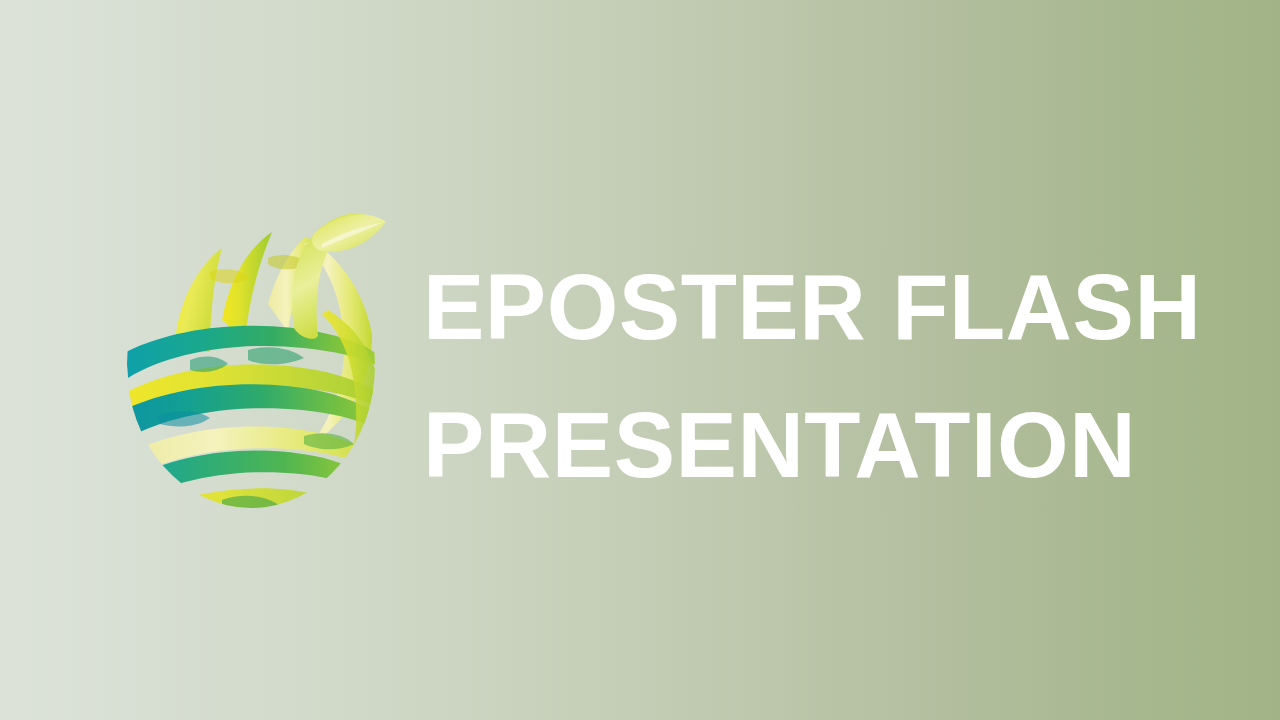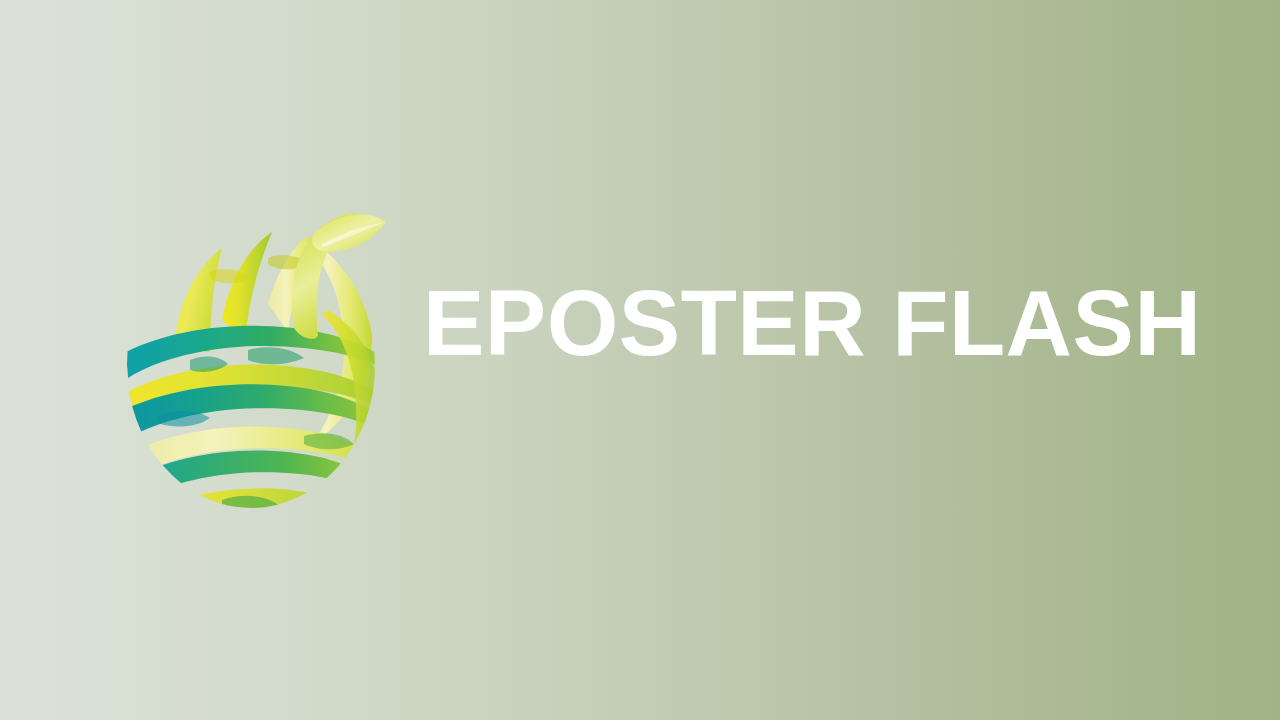--- a/index.html
+++ b/index.html
@@ -36,21 +36,21 @@
   .logo-wrap svg {
     display: block;
     width: 100%;
     height: 100%;
   }
 
   
   .title-block {
     position: absolute;
     left: 423px;
-    top: 254px;
+    top: 238px;
     width: 790px;
   }
   .title-line {
     color: #ffffff;
     font-family: "Liberation Sans", sans-serif;
     font-weight: bold;
     font-size: 92px;
     line-height: 138px;
     letter-spacing: 0.5px;
     white-space: nowrap;
@@ -174,15 +174,16 @@
                C 196 142 182 138 176 128 Z" fill="url(#gStem)"></path>
 
       <path d="M 200 30 C 224 12 252 10 268 22 C 250 46 222 56 200 50
                C 192 44 192 36 200 30 Z" fill="url(#gLeaf)"></path>
       <path d="M 204 44 C 222 34 244 26 266 22 C 244 32 222 40 204 48 Z" fill="#ffffff" opacity="0.45"></path>
     </svg>
   </div>
 
   <div class="title-block">
     <div class="title-line">EPOSTER FLASH</div>
+    <div class="title-line">PRESENTATION</div>
   </div>
 
 </div>
 
 </body></html>

